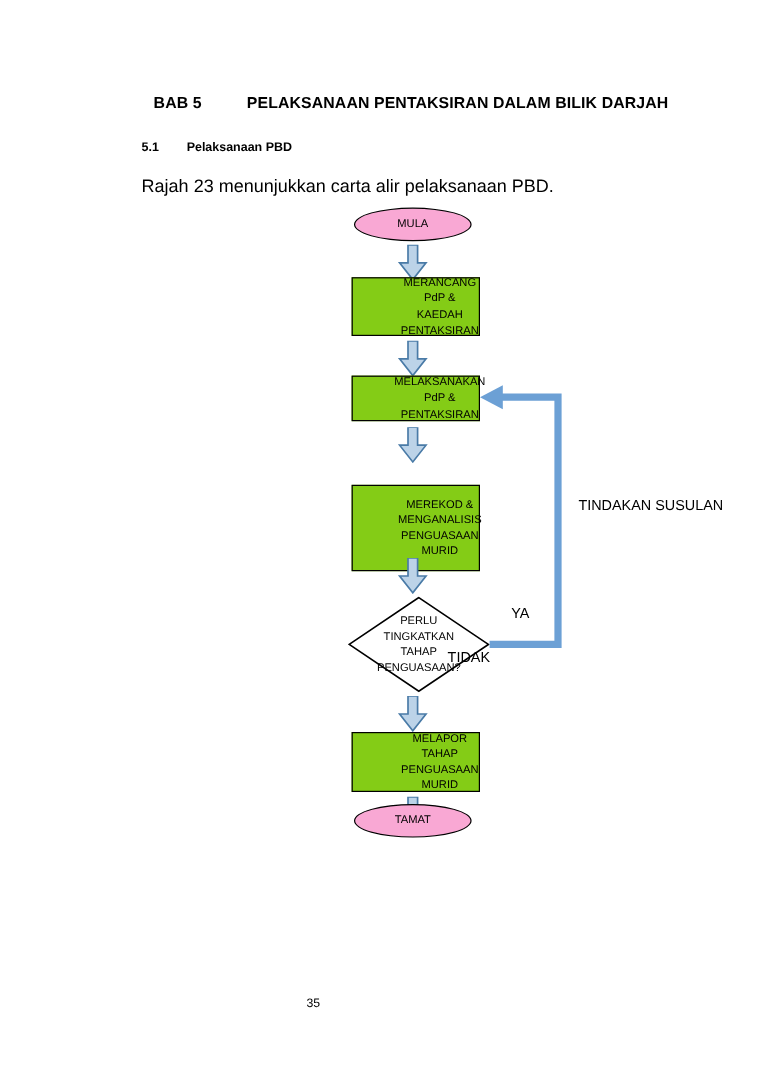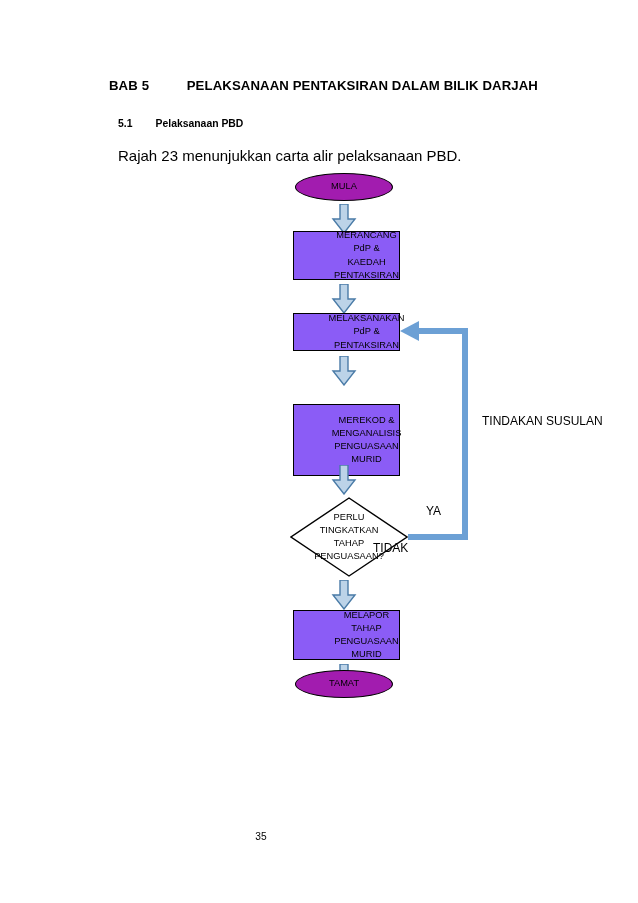--- a/index.html
+++ b/index.html
@@ -18,21 +18,21 @@
   }
   .page {
     position: absolute;
     inset: 0;
     background: #ffffff;
   }
 
   
   .chapter-heading {
     position: absolute;
-    left: 109px;
+    left: 128px;
     top: 78px;
     font-size: 13.2px;
     font-weight: bold;
     letter-spacing: 0.1px;
     white-space: pre;
   }
   .section-heading {
     position: absolute;
     left: 118px;
     top: 118px;
@@ -82,26 +82,26 @@
     justify-content: center;
     text-align: center;
     font-size: 9.3px;
     line-height: 13.2px;
     color: #000;
     white-space: pre-line;
   }
   .terminator {
     border: 1.3px solid #000000;
     border-radius: 50%;
-    background: #a21caf;
+    background: #f9a8d4;
     text-align: right;
   }
   .process {
     border: 1.4px solid #000000;
-    background: #8b5cf6;
+    background: #84cc16;
     padding-left: 40px;
   }
   .decision-wrap {
     position: absolute;
   }
   .decision-shape {
     position: absolute;
     inset: 0;
   }
   .decision-label {

